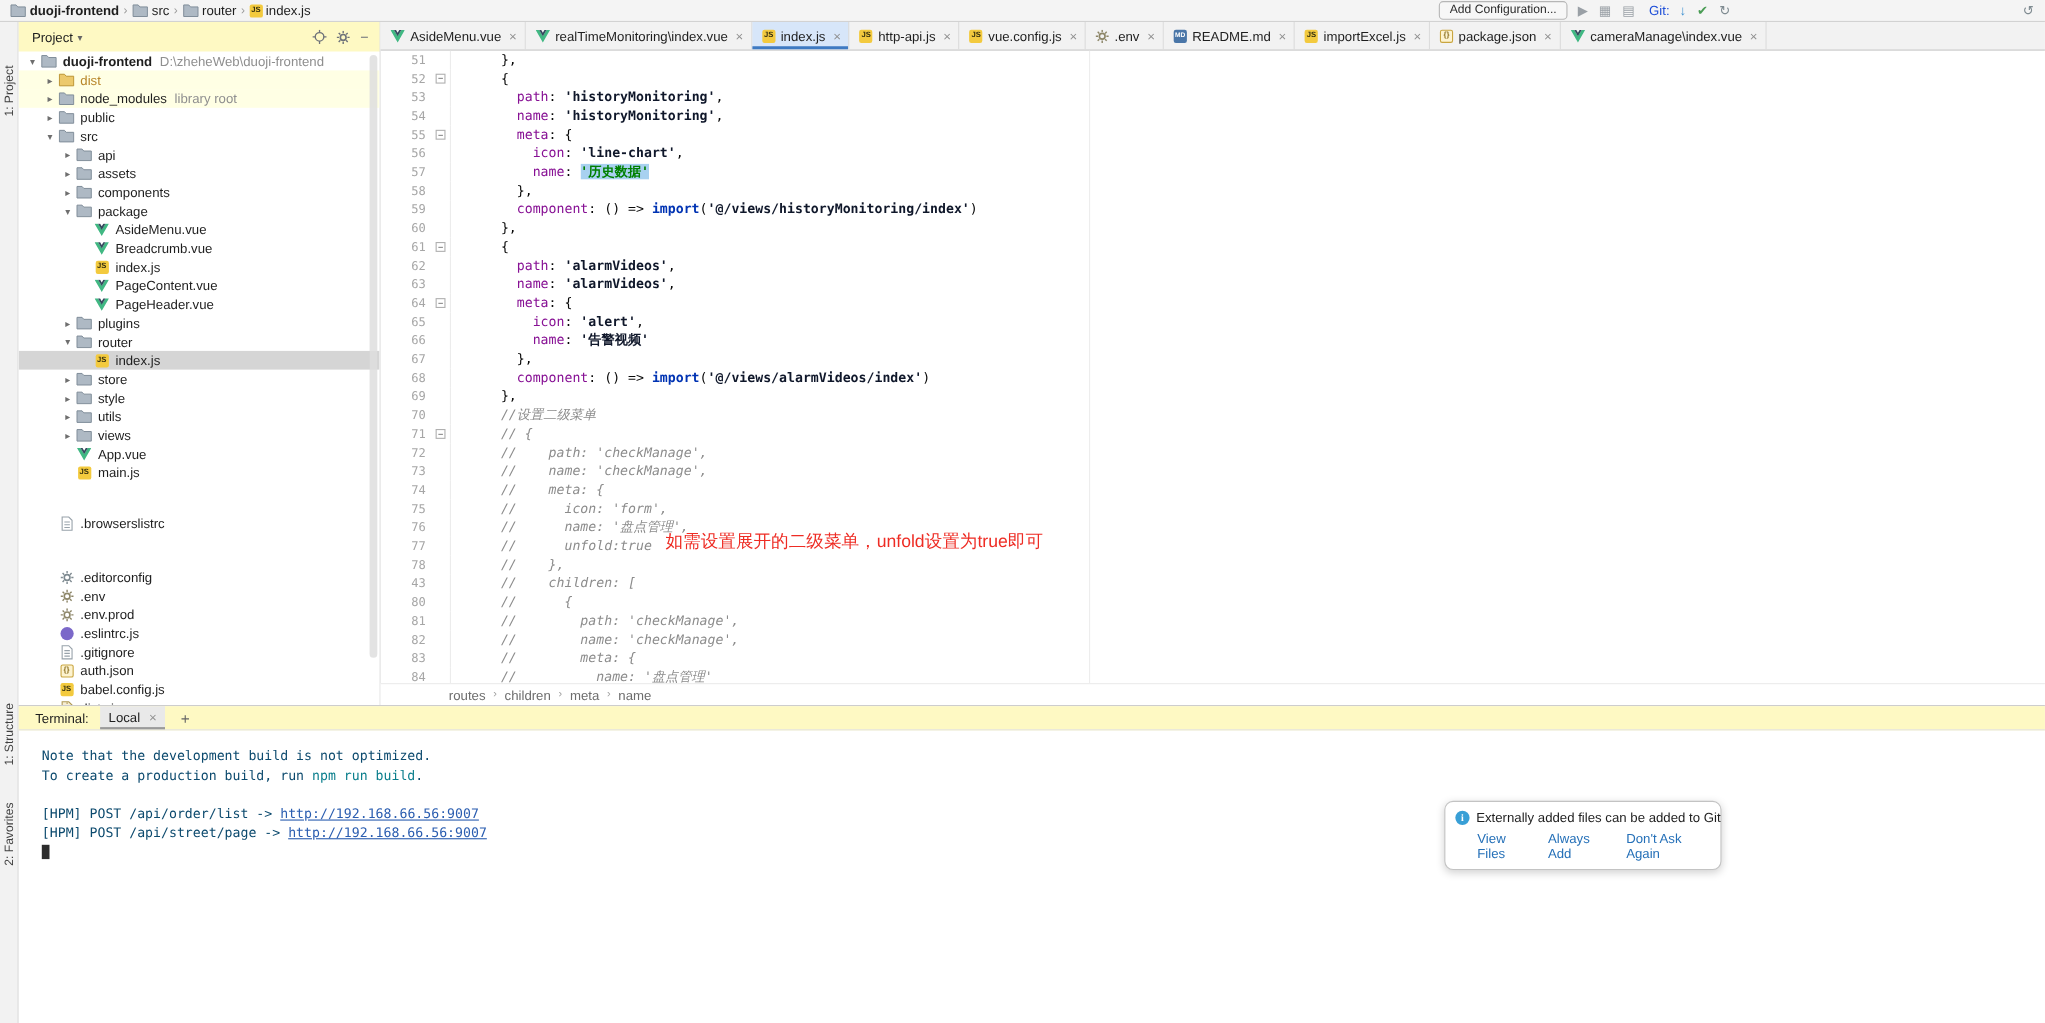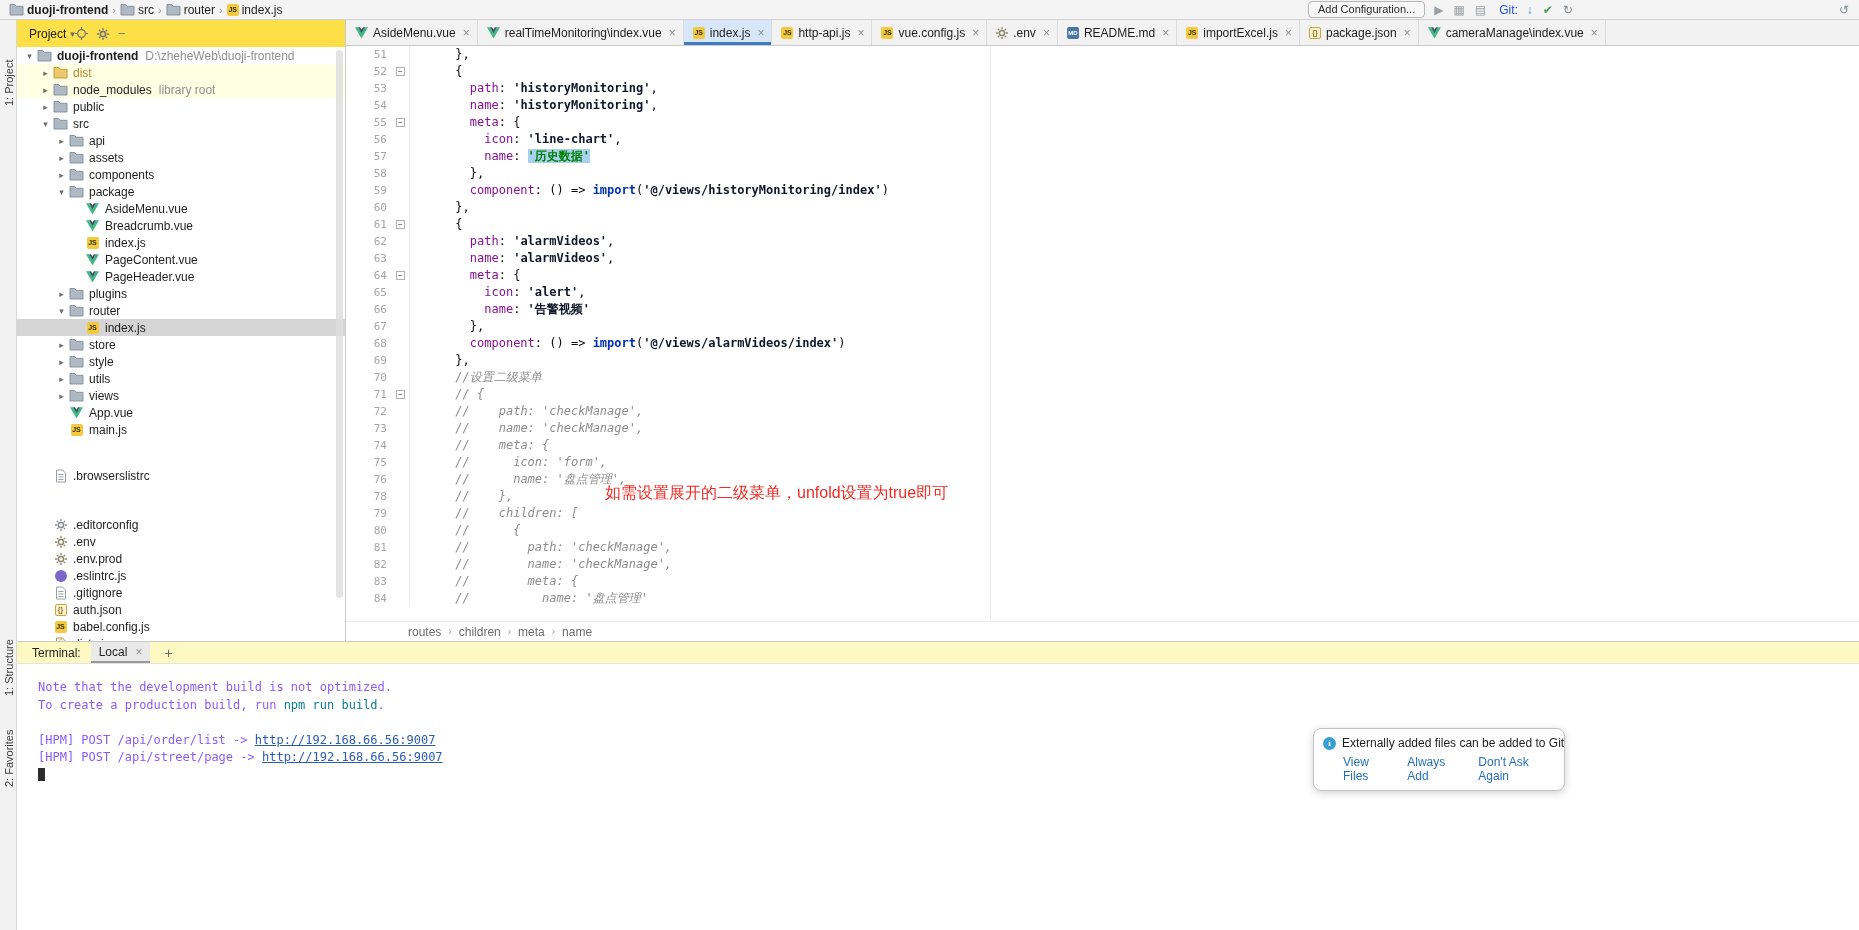--- a/index.html
+++ b/index.html
@@ -19,21 +19,21 @@
 .gitlabel{color:#1d4ed8;margin-left:4px}
 .corner-gap{width:248px}
 
 .strip{position:absolute;top:20px;left:0;bottom:0;width:17px;background:#f2f2f2;border-right:1px solid #d8d8d8}
 .vlabel{position:absolute;left:1px;width:15px;writing-mode:vertical-rl;transform:rotate(180deg);font-size:11px;color:#3f3f3f;display:flex;align-items:center;justify-content:center;white-space:nowrap;cursor:pointer}
 .v-project{top:24px;height:78px}
 .v-structure{top:604px;height:88px}
 .v-favorites{top:694px;height:88px}
 
 .project{position:absolute;top:20px;left:17px;width:329px;height:621px;background:#fff;border-right:1px solid #c8c8c8}
-.phead{height:27px;background:#fde047;display:flex;align-items:center;padding:0 10px 0 12px}
+.phead{height:27px;background:#fef9c3;display:flex;align-items:center;justify-content:space-between;padding:0 10px 0 12px}
 .ptitle{display:flex;align-items:center;gap:4px;cursor:pointer}
 .ptitle .caret{font-size:9px;color:#666}
 .phead-icons{display:flex;align-items:center;gap:9px;color:#6f737a}
 .phead-icons>span{cursor:pointer;display:inline-flex;align-items:center}
 .ph-min{font-size:13px}
 .tree{position:absolute;top:27px;left:0;right:0;bottom:0;overflow:hidden;background:#fff}
 .trow{height:17px;display:flex;align-items:center;white-space:nowrap;cursor:default}
 .trow.sel{background:#d5d5d5}
 .trow.yellow{background:#ffffe4}
 .chev{width:13px;flex:none;text-align:center;color:#6e6e6e;font-size:9px}
@@ -66,21 +66,21 @@
 .ebread{position:absolute;left:0;right:0;bottom:0;height:20px;background:#fff;border-top:1px solid #ececec;display:flex;align-items:center;padding-left:62px;gap:7px;color:#6d6d6d}
 .ebread .bsep{color:#a0a0a0;font-size:10px}
 .ebread [data-name="editor-breadcrumb-item"]{cursor:pointer}
 
 .terminal{position:absolute;top:641px;left:17px;right:0;bottom:0;background:#fff;border-top:1px solid #c8c8c8}
 .term-head{height:22px;background:#fef9c3;border-bottom:1px solid #e3e3e3;display:flex;align-items:center;padding-left:15px;gap:10px}
 .term-tab{display:flex;align-items:center;gap:6px;background:#e9e9e9;height:21px;padding:0 8px;border-bottom:2px solid #9a9a9a;cursor:pointer}
 .term-add{font-size:14px;color:#666;padding:0 4px;cursor:pointer}
 .term-body{position:absolute;top:23px;left:0;right:0;bottom:0;padding:14px 0 0 21px;font-family:"DejaVu Sans Mono",monospace;font-size:12px;line-height:17.5px;white-space:pre}
 .tline{min-height:17.5px}
-.tp{color:#8b5cf6}
+.tp{color:#0c4a6e}
 .tt{color:#0a7e8c}
 .tl{color:#2a5db0;text-decoration:underline;cursor:pointer}
 .tcur{display:inline-block;width:7px;height:13px;background:#2c2c2c;vertical-align:-2px}
 
 .notif{position:absolute;right:294px;top:728px;width:252px;background:#fff;border:1px solid #c3c3c3;border-radius:8px;box-shadow:0 2px 8px rgba(0,0,0,.18);padding:7px 10px 7px 9px}
 .notif-row1{display:flex;align-items:center;gap:6px;white-space:nowrap}
 .info-ic{flex:none;width:13px;height:13px;border-radius:50%;background:#389fd6;color:#fff;font-size:9px;font-weight:bold;display:inline-flex;align-items:center;justify-content:center;font-family:"Liberation Serif",serif}
 .notif-actions{display:flex;gap:15px;margin-top:5px;padding-left:20px}
 .notif-actions a{color:#2570b8;text-decoration:none;cursor:pointer}
 
@@ -672,22 +672,23 @@
           <div class="codeline" data-name="code-line"><span class="gut" data-name="line-number">67</span><span class="fold" data-name="gutter-fold-column"></span><span class="ltext" data-name="code-text"><span class="sp">        },</span></span></div>
           <div class="codeline" data-name="code-line"><span class="gut" data-name="line-number">68</span><span class="fold" data-name="gutter-fold-column"></span><span class="ltext" data-name="code-text"><span class="sp">        </span><span class="sk">component</span><span class="sp">: () =&gt; </span><span class="si">import</span><span class="sp">(</span><span class="ss">'@/views/alarmVideos/index'</span><span class="sp">)</span></span></div>
           <div class="codeline" data-name="code-line"><span class="gut" data-name="line-number">69</span><span class="fold" data-name="gutter-fold-column"></span><span class="ltext" data-name="code-text"><span class="sp">      },</span></span></div>
           <div class="codeline" data-name="code-line"><span class="gut" data-name="line-number">70</span><span class="fold" data-name="gutter-fold-column"></span><span class="ltext" data-name="code-text"><span class="sp">      </span><span class="sc">//设置二级菜单</span></span></div>
           <div class="codeline" data-name="code-line"><span class="gut" data-name="line-number">71</span><span class="fold" data-name="gutter-fold-column"><span class="foldbox" data-name="fold-icon">−</span></span><span class="ltext" data-name="code-text"><span class="sp">      </span><span class="sc">// {</span></span></div>
           <div class="codeline" data-name="code-line"><span class="gut" data-name="line-number">72</span><span class="fold" data-name="gutter-fold-column"></span><span class="ltext" data-name="code-text"><span class="sp">      </span><span class="sc">//    path: 'checkManage',</span></span></div>
           <div class="codeline" data-name="code-line"><span class="gut" data-name="line-number">73</span><span class="fold" data-name="gutter-fold-column"></span><span class="ltext" data-name="code-text"><span class="sp">      </span><span class="sc">//    name: 'checkManage',</span></span></div>
           <div class="codeline" data-name="code-line"><span class="gut" data-name="line-number">74</span><span class="fold" data-name="gutter-fold-column"></span><span class="ltext" data-name="code-text"><span class="sp">      </span><span class="sc">//    meta: {</span></span></div>
           <div class="codeline" data-name="code-line"><span class="gut" data-name="line-number">75</span><span class="fold" data-name="gutter-fold-column"></span><span class="ltext" data-name="code-text"><span class="sp">      </span><span class="sc">//      icon: 'form',</span></span></div>
           <div class="codeline" data-name="code-line"><span class="gut" data-name="line-number">76</span><span class="fold" data-name="gutter-fold-column"></span><span class="ltext" data-name="code-text"><span class="sp">      </span><span class="sc">//      name: '盘点管理',</span></span></div>
+          <div class="codeline" data-name="code-line"><span class="gut" data-name="line-number">77</span><span class="fold" data-name="gutter-fold-column"></span><span class="ltext" data-name="code-text"><span class="sp">      </span><span class="sc">//      unfold:true</span></span></div>
           <div class="codeline" data-name="code-line"><span class="gut" data-name="line-number">78</span><span class="fold" data-name="gutter-fold-column"></span><span class="ltext" data-name="code-text"><span class="sp">      </span><span class="sc">//    },</span></span></div>
-          <div class="codeline" data-name="code-line"><span class="gut" data-name="line-number">79</span><span class="fold" data-name="gutter-fold-column"></span><span class="ltext" data-name="code-text"><span class="sp">      </span><span class="sc">//    children: [</span></span></div>
+          <div class="codeline" data-name="code-line"><span class="gut" data-name="line-number">43</span><span class="fold" data-name="gutter-fold-column"></span><span class="ltext" data-name="code-text"><span class="sp">      </span><span class="sc">//    children: [</span></span></div>
           <div class="codeline" data-name="code-line"><span class="gut" data-name="line-number">80</span><span class="fold" data-name="gutter-fold-column"></span><span class="ltext" data-name="code-text"><span class="sp">      </span><span class="sc">//      {</span></span></div>
           <div class="codeline" data-name="code-line"><span class="gut" data-name="line-number">81</span><span class="fold" data-name="gutter-fold-column"></span><span class="ltext" data-name="code-text"><span class="sp">      </span><span class="sc">//        path: 'checkManage',</span></span></div>
           <div class="codeline" data-name="code-line"><span class="gut" data-name="line-number">82</span><span class="fold" data-name="gutter-fold-column"></span><span class="ltext" data-name="code-text"><span class="sp">      </span><span class="sc">//        name: 'checkManage',</span></span></div>
           <div class="codeline" data-name="code-line"><span class="gut" data-name="line-number">83</span><span class="fold" data-name="gutter-fold-column"></span><span class="ltext" data-name="code-text"><span class="sp">      </span><span class="sc">//        meta: {</span></span></div>
           <div class="codeline" data-name="code-line"><span class="gut" data-name="line-number">84</span><span class="fold" data-name="gutter-fold-column"></span><span class="ltext" data-name="code-text"><span class="sp">      </span><span class="sc">//          name: '盘点管理'</span></span></div>
         </div>
       <div class="annotation" data-name="annotation-text">如需设置展开的二级菜单，unfold设置为true即可</div>
     </div>
     <div class="ebread" data-name="editor-breadcrumbs">
         <span data-name="editor-breadcrumb-item">routes</span>

